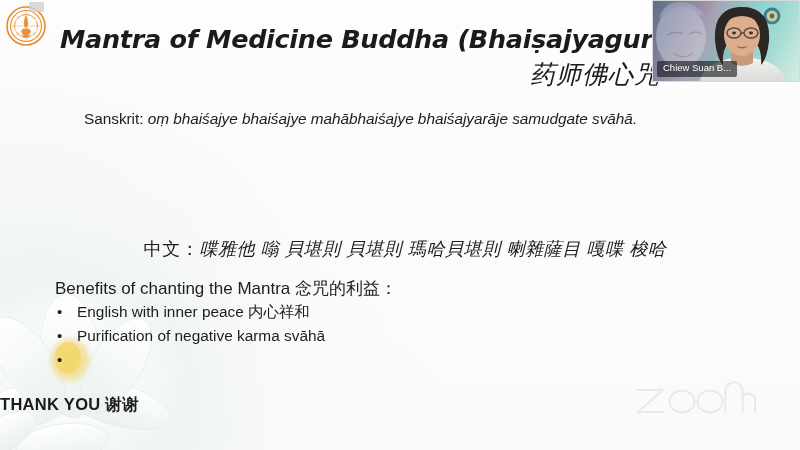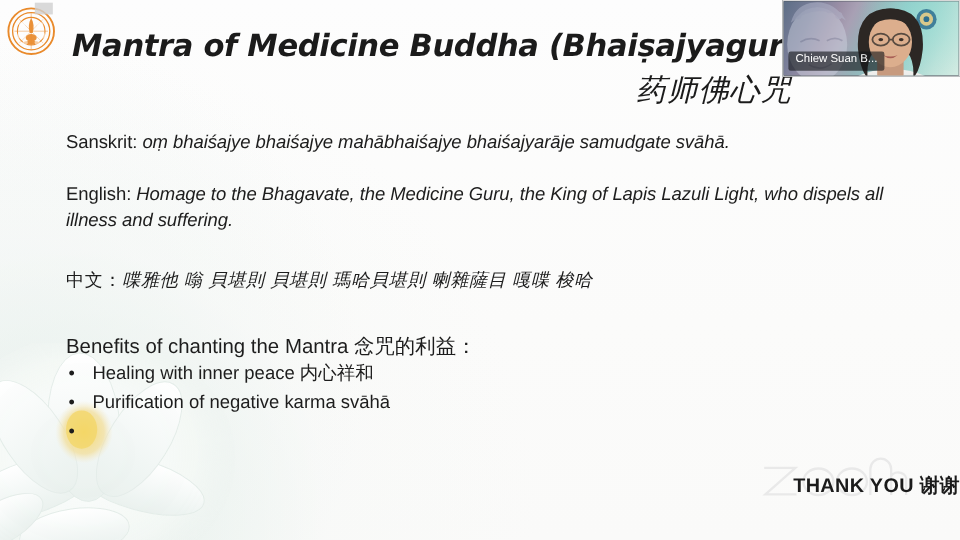--- a/index.html
+++ b/index.html
@@ -90,23 +90,23 @@
     position: absolute;
     left: 55px;
     font-size: 15.4px;
     color: #1d1d1d;
     line-height: 1.38;
     letter-spacing: -0.05px;
   }
   .lbl { font-style: normal; }
   .it  { font-style: italic; }
 
-  .line-sanskrit { top: 108px; width: 700px; }
+  .line-sanskrit { top: 108px; width: 700px; margin-left: 29px; }
   .line-english  { top: 152px; width: 700px; }
-  .line-chinese  { top: 224px; width: 700px; font-size: 15px; letter-spacing: 0.6px; }
+  .line-chinese  { top: 237px; width: 700px; font-size: 18px; letter-spacing: 0.6px; text-align: center; }
   .line-chinese .it { font-style: italic; }
 
   .benefits-head {
     position: absolute;
     left: 55px; top: 277px;
     font-size: 17px;
     color: #1d1d1d;
   }
 
   .benefits-list {
@@ -126,32 +126,32 @@
     position: absolute;
     left: 2px; top: 0;
     font-size: 15px;
     line-height: 1.56;
     color: #1d1d1d;
   }
 
   .thankyou {
     position: absolute;
     left: 0; right: 0; top: 394px;
-    text-align: right;
+    text-align: left;
     font-size: 16.5px;
     font-weight: bold;
     color: #1b1b1b;
     letter-spacing: 0.3px;
   }
 
   
   .video-tile {
     position: absolute;
     right: 0px; top: 0px;
-    width: 148px; height: 64px;
+    width: 148px; height: 82px;
     overflow: hidden;
     background: #2a3540;
     border: 1px solid #d8d8d8;
   }
   .video-bg {
     position: absolute; inset: 0;
     background:
       radial-gradient(circle at 78% 24%, rgba(150,225,215,0.55) 0%, rgba(120,200,195,0) 42%),
       linear-gradient(115deg,
         #5d6e86 0%,
@@ -281,34 +281,31 @@
 
     <div class="title-block">
       <div class="title-en">Mantra of Medicine Buddha (Bhaiṣajyaguru)</div>
       <div class="title-zh">药师佛心咒</div>
     </div>
 
     <div class="body-line line-sanskrit">
       <span class="lbl">Sanskrit: </span><span class="it">oṃ bhaiśajye bhaiśajye mahābhaiśajye bhaiśajyarāje samudgate svāhā.</span>
     </div>
 
-    <div class="body-line line-english">
-      <span class="lbl">English: </span><span class="it">Homage to the Bhagavate, the Medicine Guru, the King of Lapis Lazuli Light, who dispels all illness and suffering.</span>
-    </div>
 
     <div class="body-line line-chinese">
       <span class="lbl">中文：</span><span class="it">喋雅他 嗡 貝堪則 貝堪則 瑪哈貝堪則 喇雜薩目 嘎喋 梭哈</span>
     </div>
 
     <div class="benefits-head">Benefits of chanting the Mantra 念咒的利益：</div>
 
     <ul class="benefits-list">
       <li>
         <span class="bullet">•</span>
-        <span>Healing with inner peace 内心祥和</span>
+        <span>English with inner peace 内心祥和</span>
       </li>
       <li>
         <span class="bullet">•</span>
         <span>Purification of negative karma svāhā</span>
       </li>
       <li>
         <span class="bullet">•</span>
       </li>
     </ul>
 

